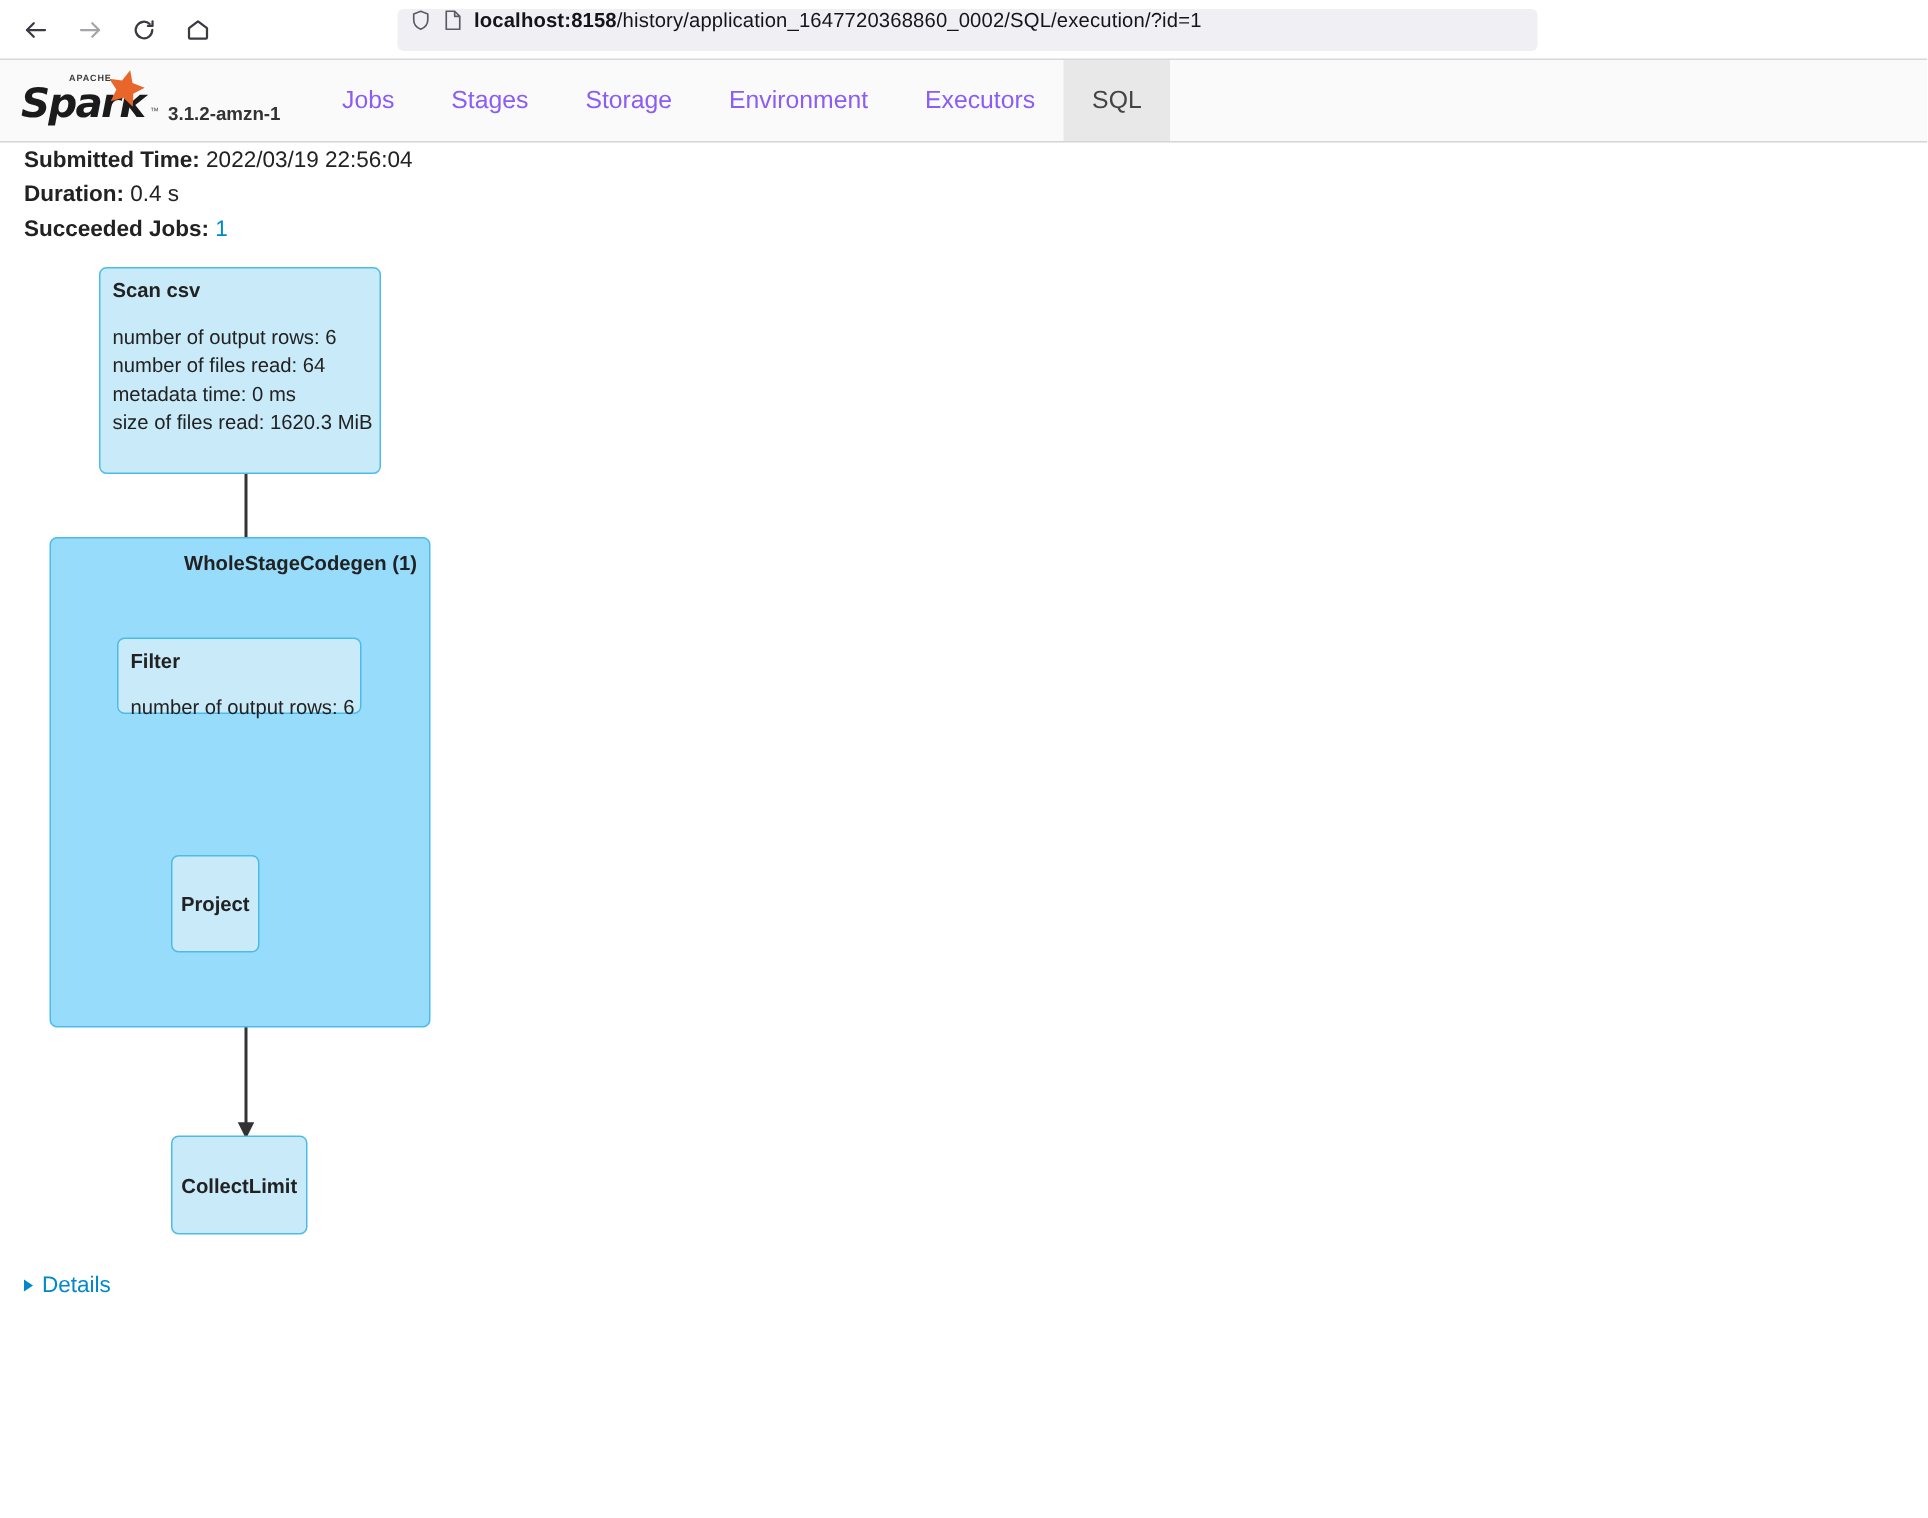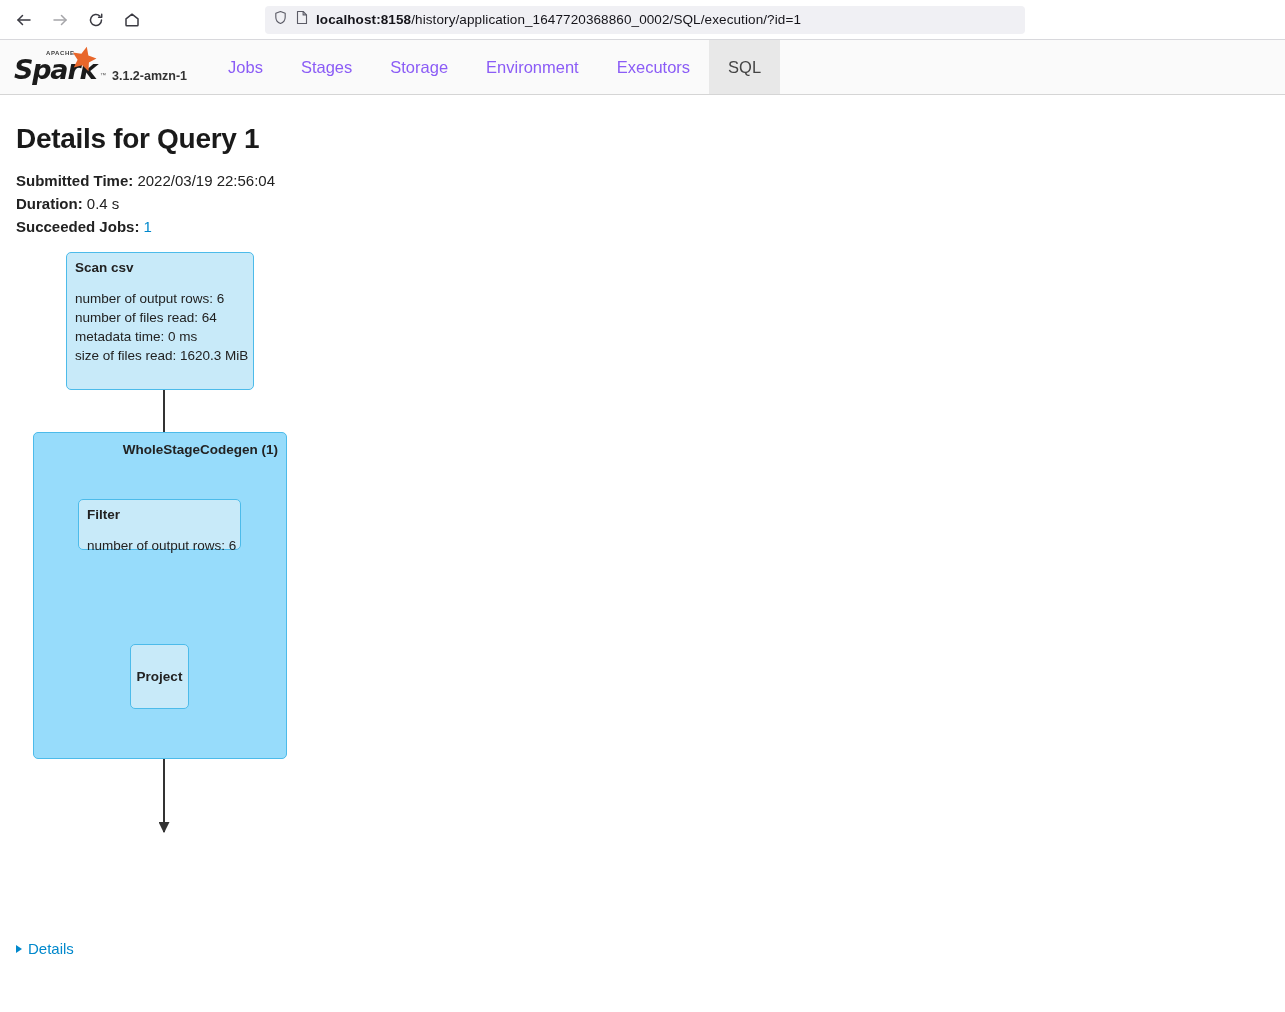--- a/index.html
+++ b/index.html
@@ -31,21 +31,20 @@
   .nav-btn.disabled svg { opacity: .45; }
 
   .urlbar {
     position: absolute;
     left: 265px;
     width: 760px;
     height: 28px;
     background: #f0f0f4;
     border-radius: 4px;
     display: flex;
-    align-items: center;
     padding: 0 8px;
     gap: 7px;
     cursor: text;
   }
   .url-text {
     font-size: 13.5px;
     color: #15141a;
     white-space: nowrap;
     letter-spacing: .1px;
   }
@@ -194,21 +193,21 @@
     justify-content: center;
     font-size: 13.5px;
     font-weight: 700;
     color: #222222;
   }
 
   .details-row {
     display: flex;
     align-items: center;
     gap: 6px;
-    margin-top: 26px;
+    margin-top: 8px;
     cursor: pointer;
     width: max-content;
     text-align: right;
   }
   .details-tri {
     width: 0; height: 0;
     border-left: 6px solid #0088cc;
     border-top: 4.5px solid transparent;
     border-bottom: 4.5px solid transparent;
   }
@@ -290,21 +289,20 @@
     <a class="nav-tab">Jobs</a>
     <a class="nav-tab">Stages</a>
     <a class="nav-tab">Storage</a>
     <a class="nav-tab">Environment</a>
     <a class="nav-tab">Executors</a>
     <a class="nav-tab active">SQL</a>
   </div>
 </div>
 
 <div class="page">
-  <h1 class="page-title">Details for Query 1</h1>
 
   <div class="meta-line">
     <b>Submitted Time:</b>
     <span>2022/03/19 22:56:04</span>
   </div>
   <div class="meta-line">
     <b>Duration:</b>
     <span>0.4 s</span>
   </div>
   <div class="meta-line">
@@ -343,23 +341,26 @@
       <div class="cluster-label">WholeStageCodegen (1)</div>
     </div>
 
     <div class="node" style="left:62px; top:255px; width:163px; height:51px;">
       <div class="node-title">Filter</div>
       <div class="node-metrics">
         <div>number of output rows: 6</div>
       </div>
     </div>
 
-    <div class="node node-centered" style="left:114px; top:400px; width:59px; height:65px;">
+    <div class="node node-centered" style="left:98px; top:400px; width:59px; height:65px;">
       <span>Project</span>
     </div>
 
+    <div class="node node-centered" style="left:98px; top:587px; width:91px; height:66px;">
+      <span>CollectLimit</span>
+    </div>
   </div>
 
   <div class="details-row">
     <span class="details-tri"></span>
     <span class="details-text">Details</span>
   </div>
 </div>
 
 </body></html>

